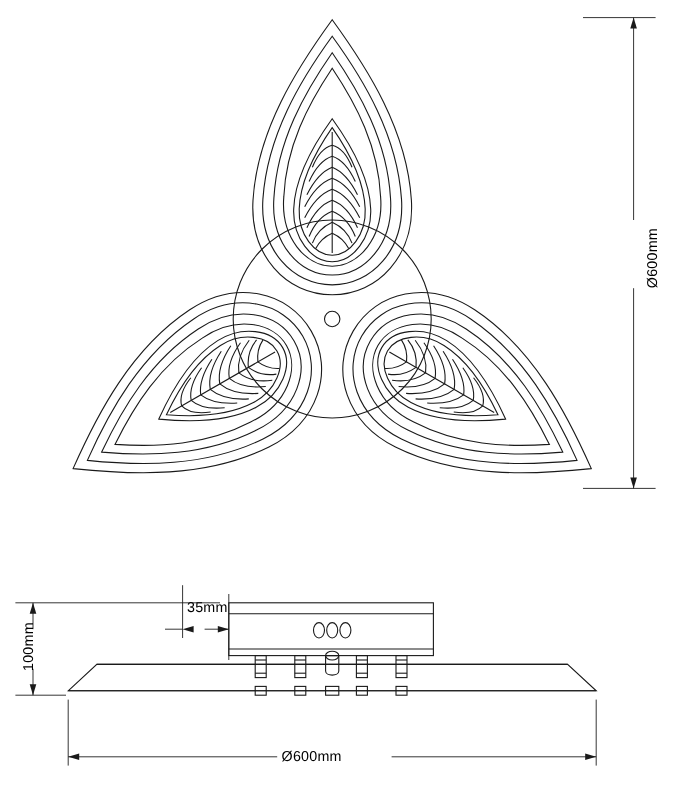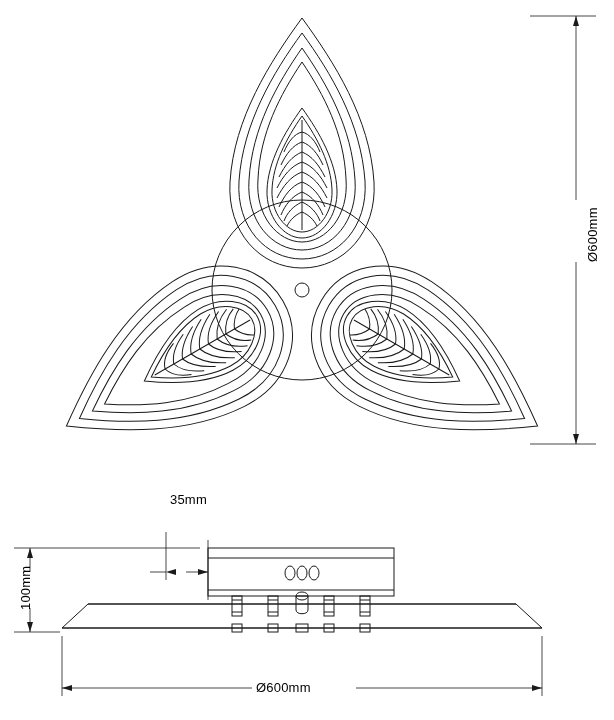--- a/index.html
+++ b/index.html
@@ -223,19 +223,19 @@
         <line x1="356" y1="688" x2="542" y2="688"></line>
         <path d="M62,688 L72,685 L72,691 Z" fill="#1a1a1a" stroke="none"></path>
         <path d="M542,688 L532,685 L532,691 Z" fill="#1a1a1a" stroke="none"></path>
       </g>
 
     </g>
   </svg>
 
   <div class="dim-label vertical-right" style="left:585px; top:262px;">Ø600mm</div>
 
-  <div class="dim-label" style="left:170px; top:492px;">35mm</div>
+  <div class="dim-label" style="left:170px; top:544px;">35mm</div>
 
   <div class="dim-label vertical-left" style="left:18px; top:610px;">100mm</div>
 
   <div class="dim-label" style="left:256px; top:680px;">Ø600mm</div>
 
 </div>
 
 </body></html>

